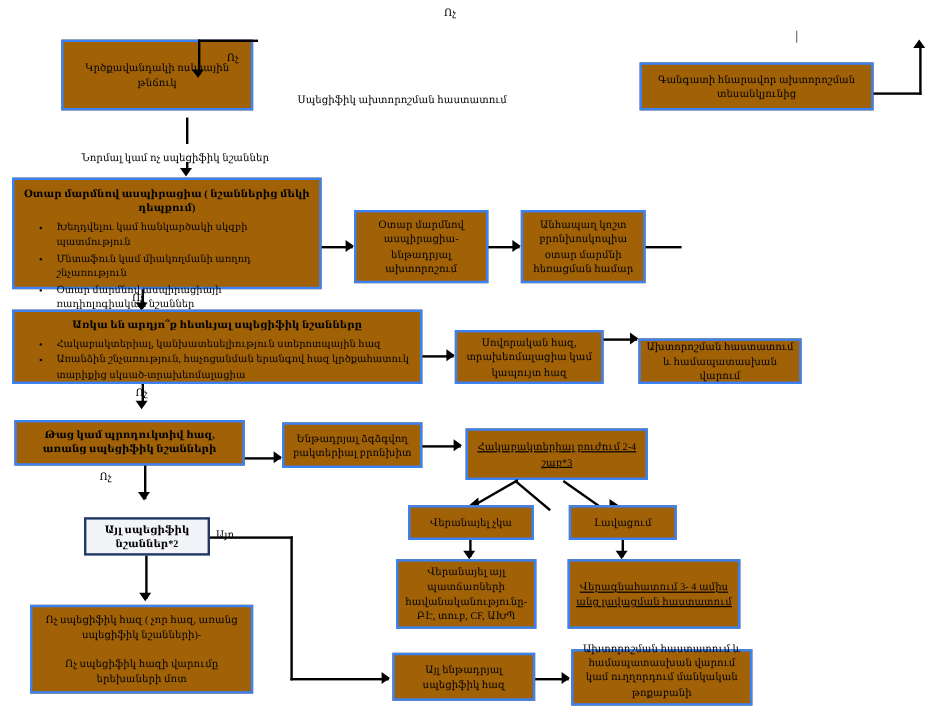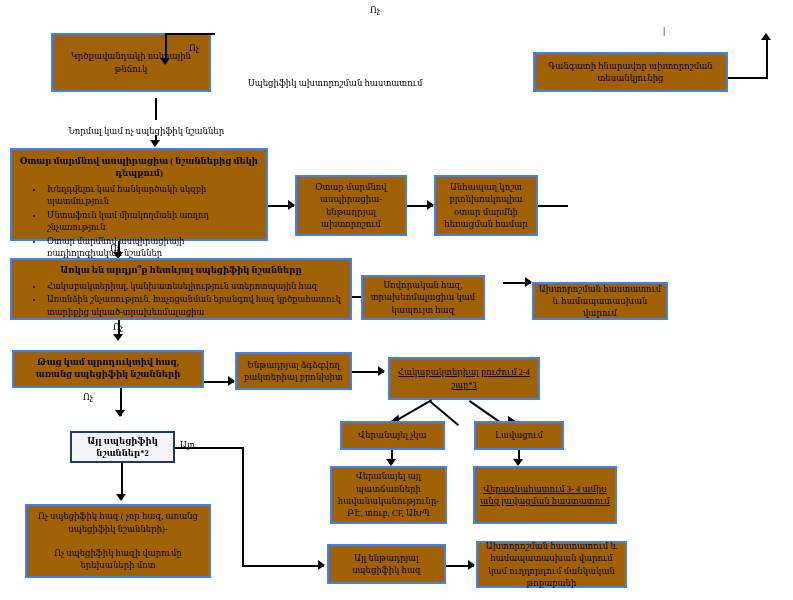--- a/index.html
+++ b/index.html
@@ -190,21 +190,21 @@
     <div class="title">Առկա են արդյո՞ք հետևյալ սպեցիֆիկ նշանները</div>
     <ul class="bullets">
       <li>Հակաբակտերիալ, կանխատեսելիություն ստերոտպային հազ</li>
       <li>Առանձին շնչառություն, հաչոցանման երանգով հազ կրծքահատուկ տարիքից սկսած-տրախեոմալացիա</li>
     </ul>
   </div>
 
   <div class="hline" style="left:352px; top:296px; width:26px;"></div>
   <div class="arrow-right" style="left:372px; top:291px;"></div>
 
-  <div class="box" style="left:361px; top:275px; width:124px; height:45px;">
+  <div class="box" style="left:379px; top:275px; width:124px; height:45px;">
     <span>Սովորական հազ, տրախեոմալացիա կամ կապույտ հազ</span>
   </div>
 
   <div class="hline" style="left:503px; top:282px; width:28px;"></div>
   <div class="arrow-right" style="left:525px; top:277px;"></div>
 
   <div class="box" style="left:532px; top:282px; width:136px; height:38px;">
     <span>Ախտորոշման հաստատում և համապատասխան վարում</span>
   </div>
 
@@ -281,17 +281,17 @@
     <span>Ոչ սպեցիֆիկ հազի վարումը երեխաների մոտ</span>
   </div>
 
   <div class="box" style="left:327px; top:544px; width:119px; height:40px;">
     <span>Այլ ենթադրյալ սպեցիֆիկ հազ</span>
   </div>
 
   <div class="hline" style="left:446px; top:565px; width:28px;"></div>
   <div class="arrow-right" style="left:468px; top:560px;"></div>
 
-  <div class="box" style="left:476px; top:541px; width:151px; height:47px;">
+  <div class="box" style="left:476px; top:541px; width:151px; height:47px;justify-content:flex-end;">
     <span>Ախտորոշման հաստատում և համապատասխան վարում կամ ուղղորդում մանկական թոքաբանի</span>
   </div>
 
 </div>
 
 </body></html>

